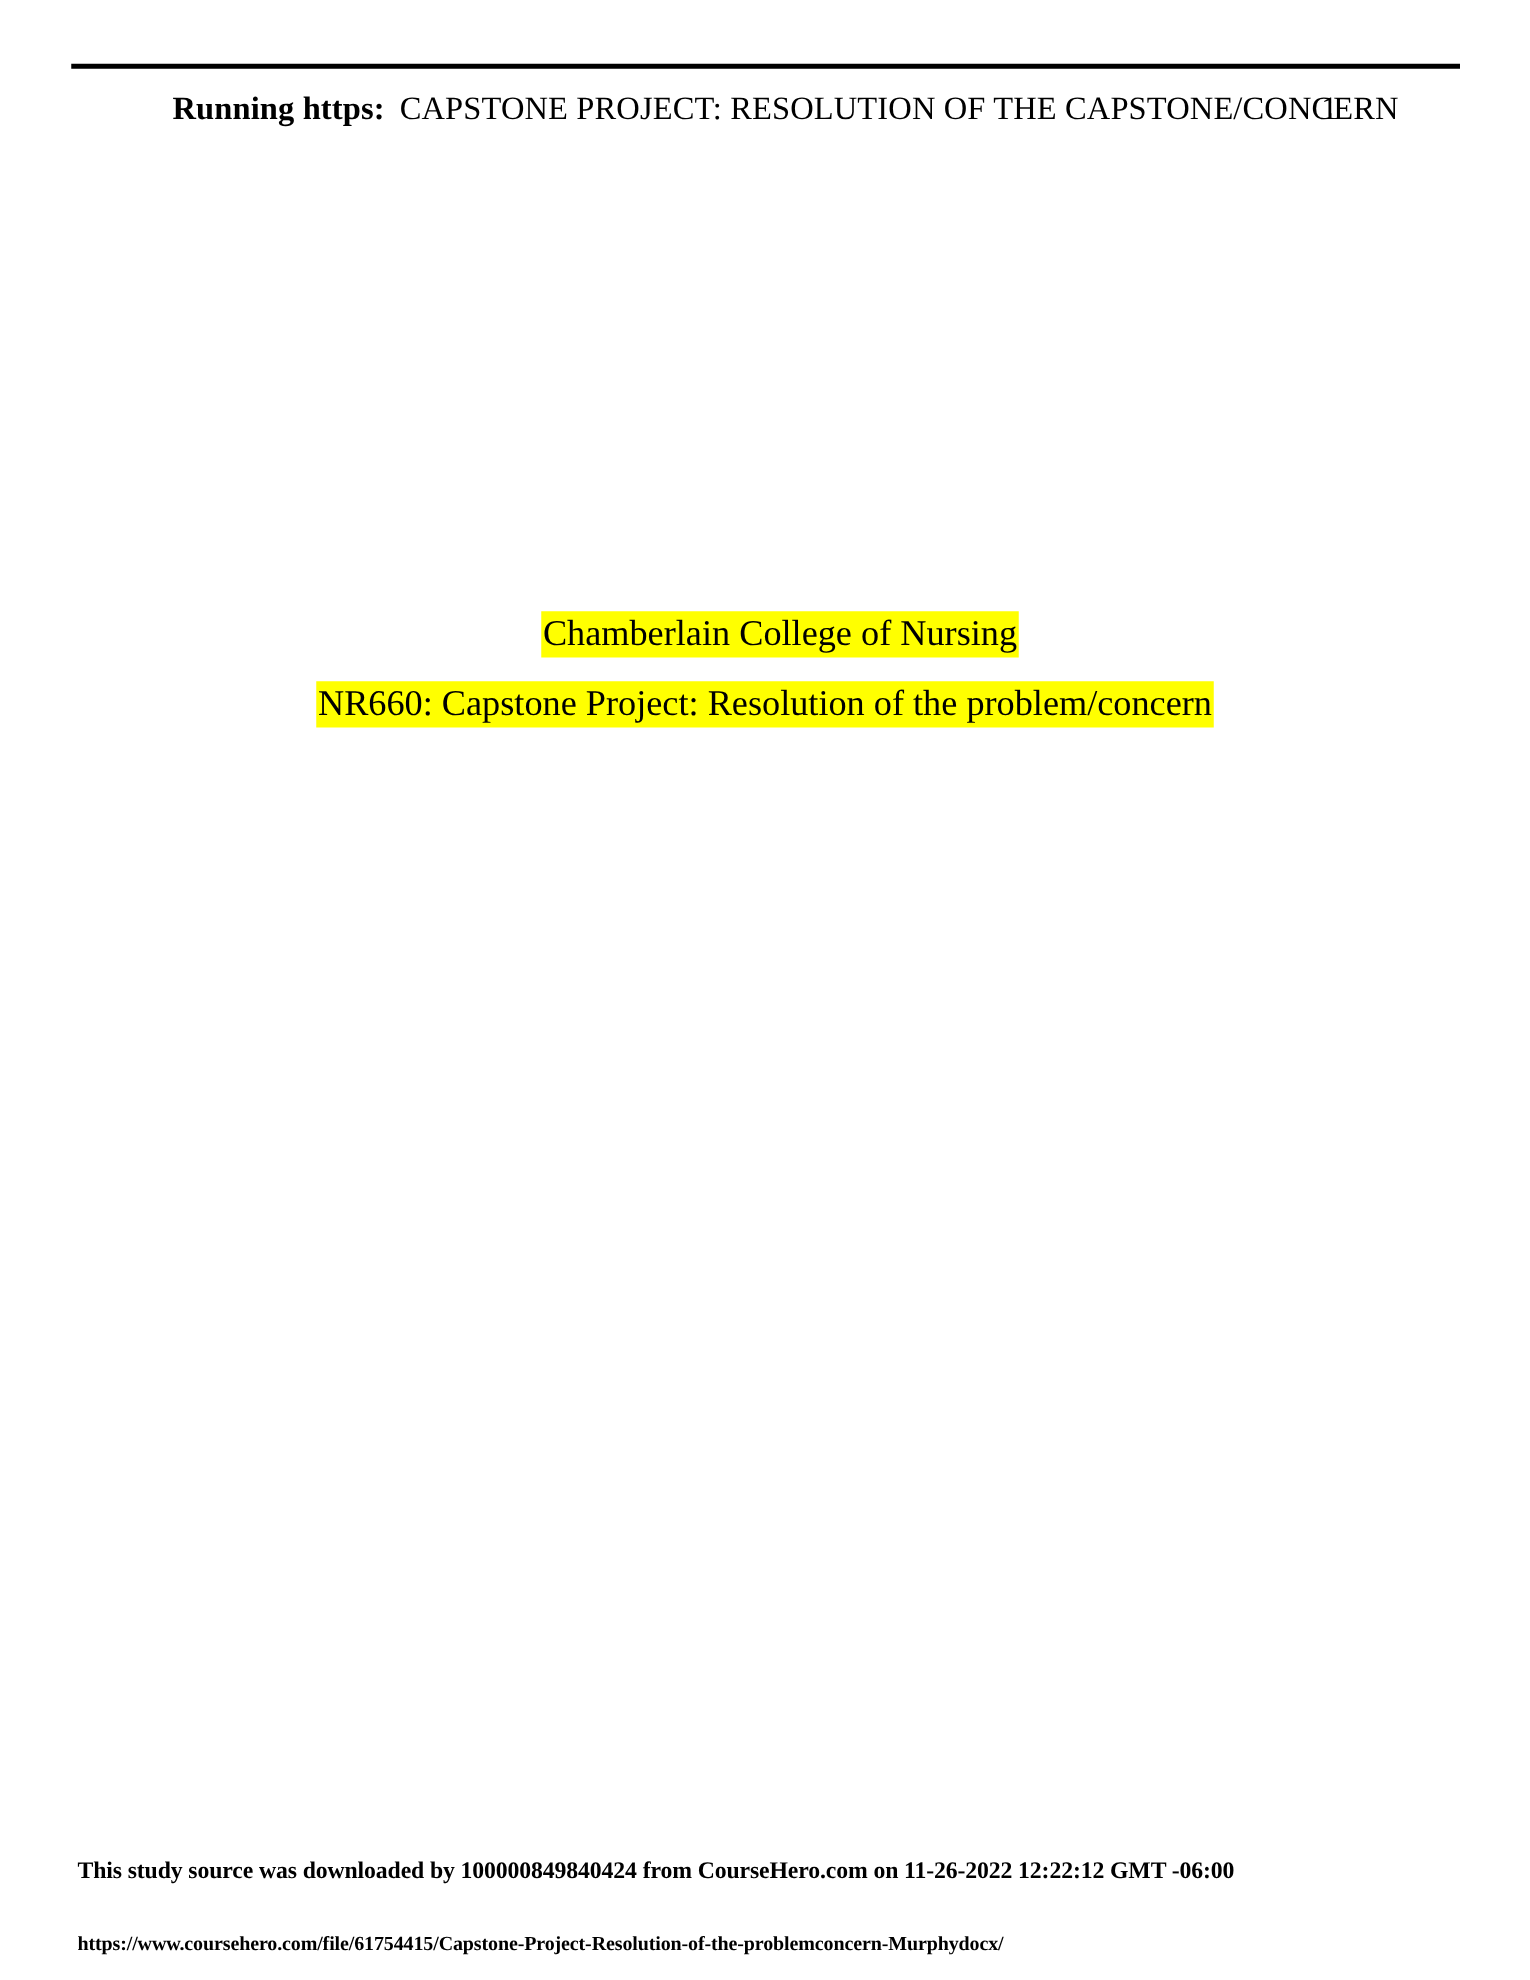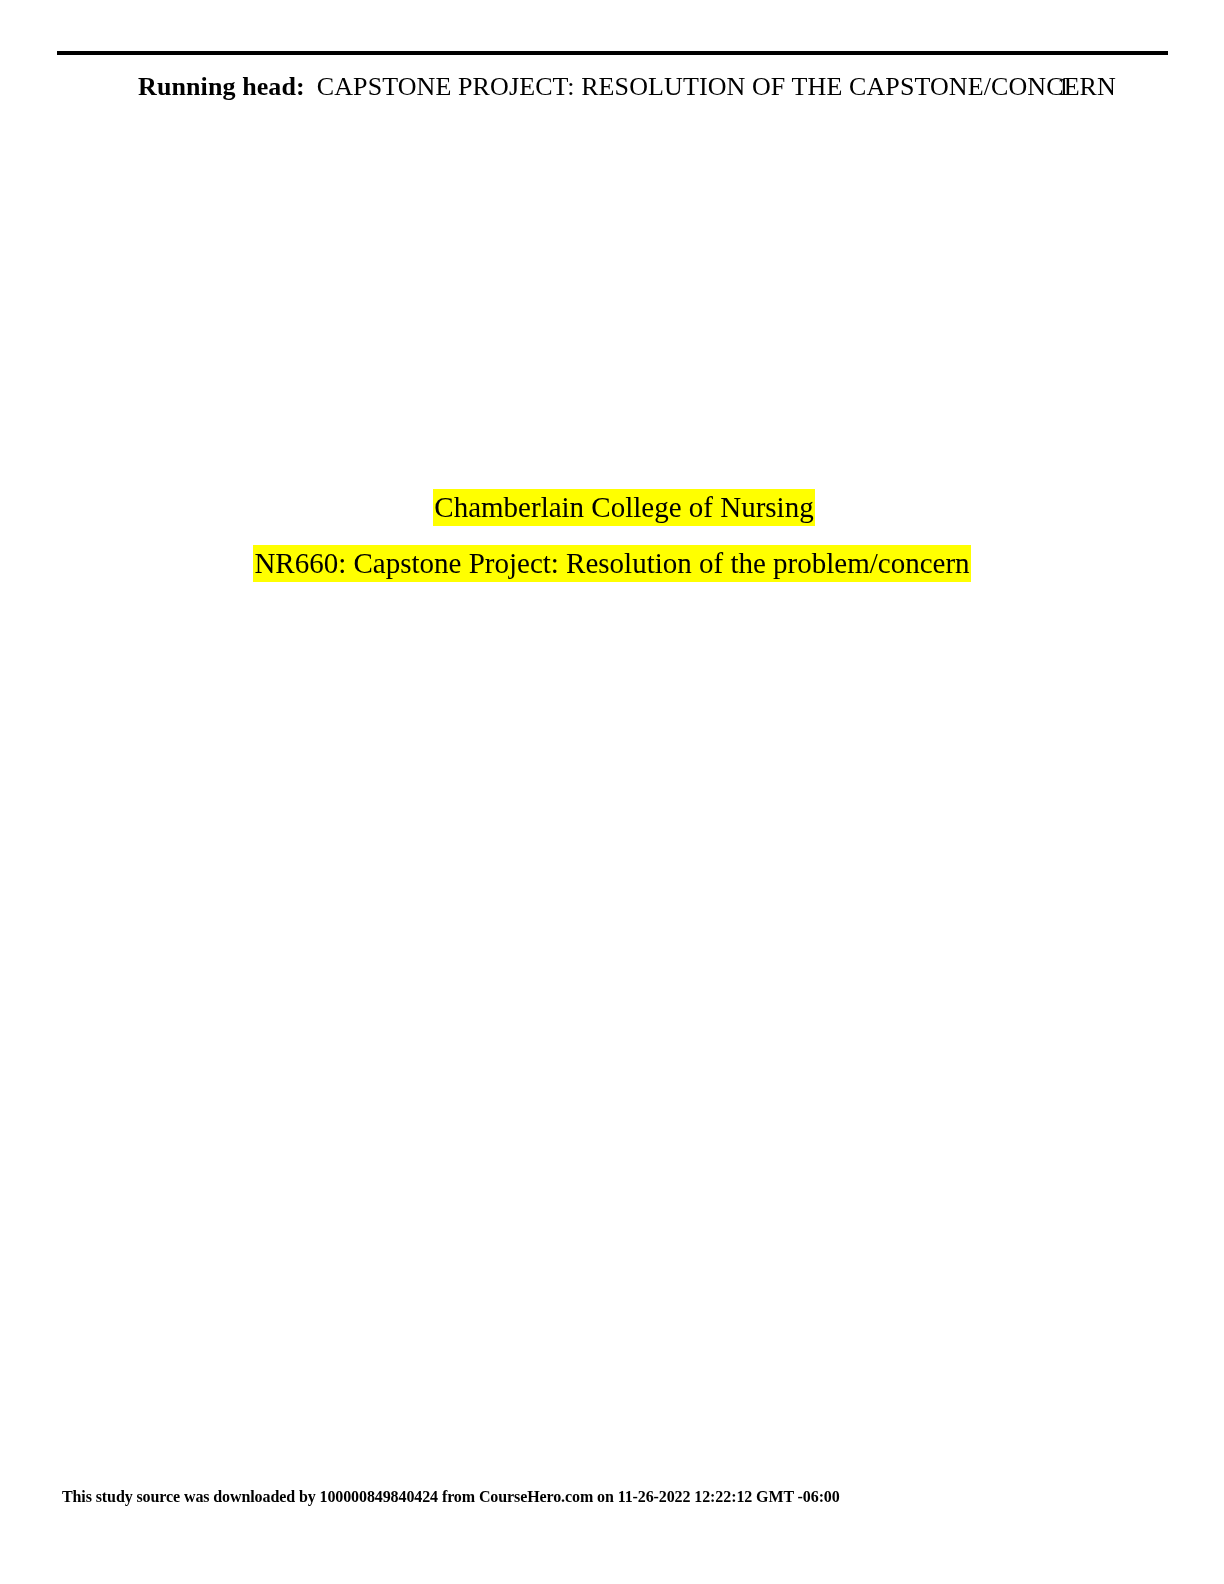--- a/index.html
+++ b/index.html
@@ -87,21 +87,21 @@
   }
   .line-course {
     margin-top: 26px;
   }
 
   
   .footer-note {
     position: absolute;
     left: 62px;
     top: 1487px;
-    font-size: 16px;
+    font-size: 19px;
     line-height: 20px;
     white-space: nowrap;
     font-weight: bold;
     letter-spacing: -0.1px;
   }
   .footer-url {
     position: absolute;
     left: 62px;
     top: 1546px;
     font-size: 16px;
@@ -114,30 +114,31 @@
   }
 </style>
 </head>
 <body>
 
 <div class="page">
 
   <div class="header-rule"></div>
 
   <div class="running-head">
-    <span class="rh-label">Running head:</span><span class="rh-gap"></span><span class="rh-title">CAPSTONE PROJECT: RESOLUTION OF THE CAPSTONE/CONCERN</span>
+    <span class="rh-label">Running https:</span><span class="rh-gap"></span><span class="rh-title">CAPSTONE PROJECT: RESOLUTION OF THE CAPSTONE/CONCERN</span>
   </div>
 
   <div class="page-number">1</div>
 
   <div class="title-block">
     <div class="title-line line-school">
       <span class="hl">Chamberlain College of Nursing</span>
     </div>
     <div class="title-line line-course">
       <span class="hl">NR660: Capstone Project: Resolution of the problem/concern</span>
     </div>
   </div>
 
   <div class="footer-note">This study source was downloaded by 100000849840424 from CourseHero.com on 11-26-2022 12:22:12 GMT -06:00</div>
 
+  <a class="footer-url" href="#">https://www.coursehero.com/file/61754415/Capstone-Project-Resolution-of-the-problemconcern-Murphydocx/</a>
 
 </div>
 
 </body></html>

